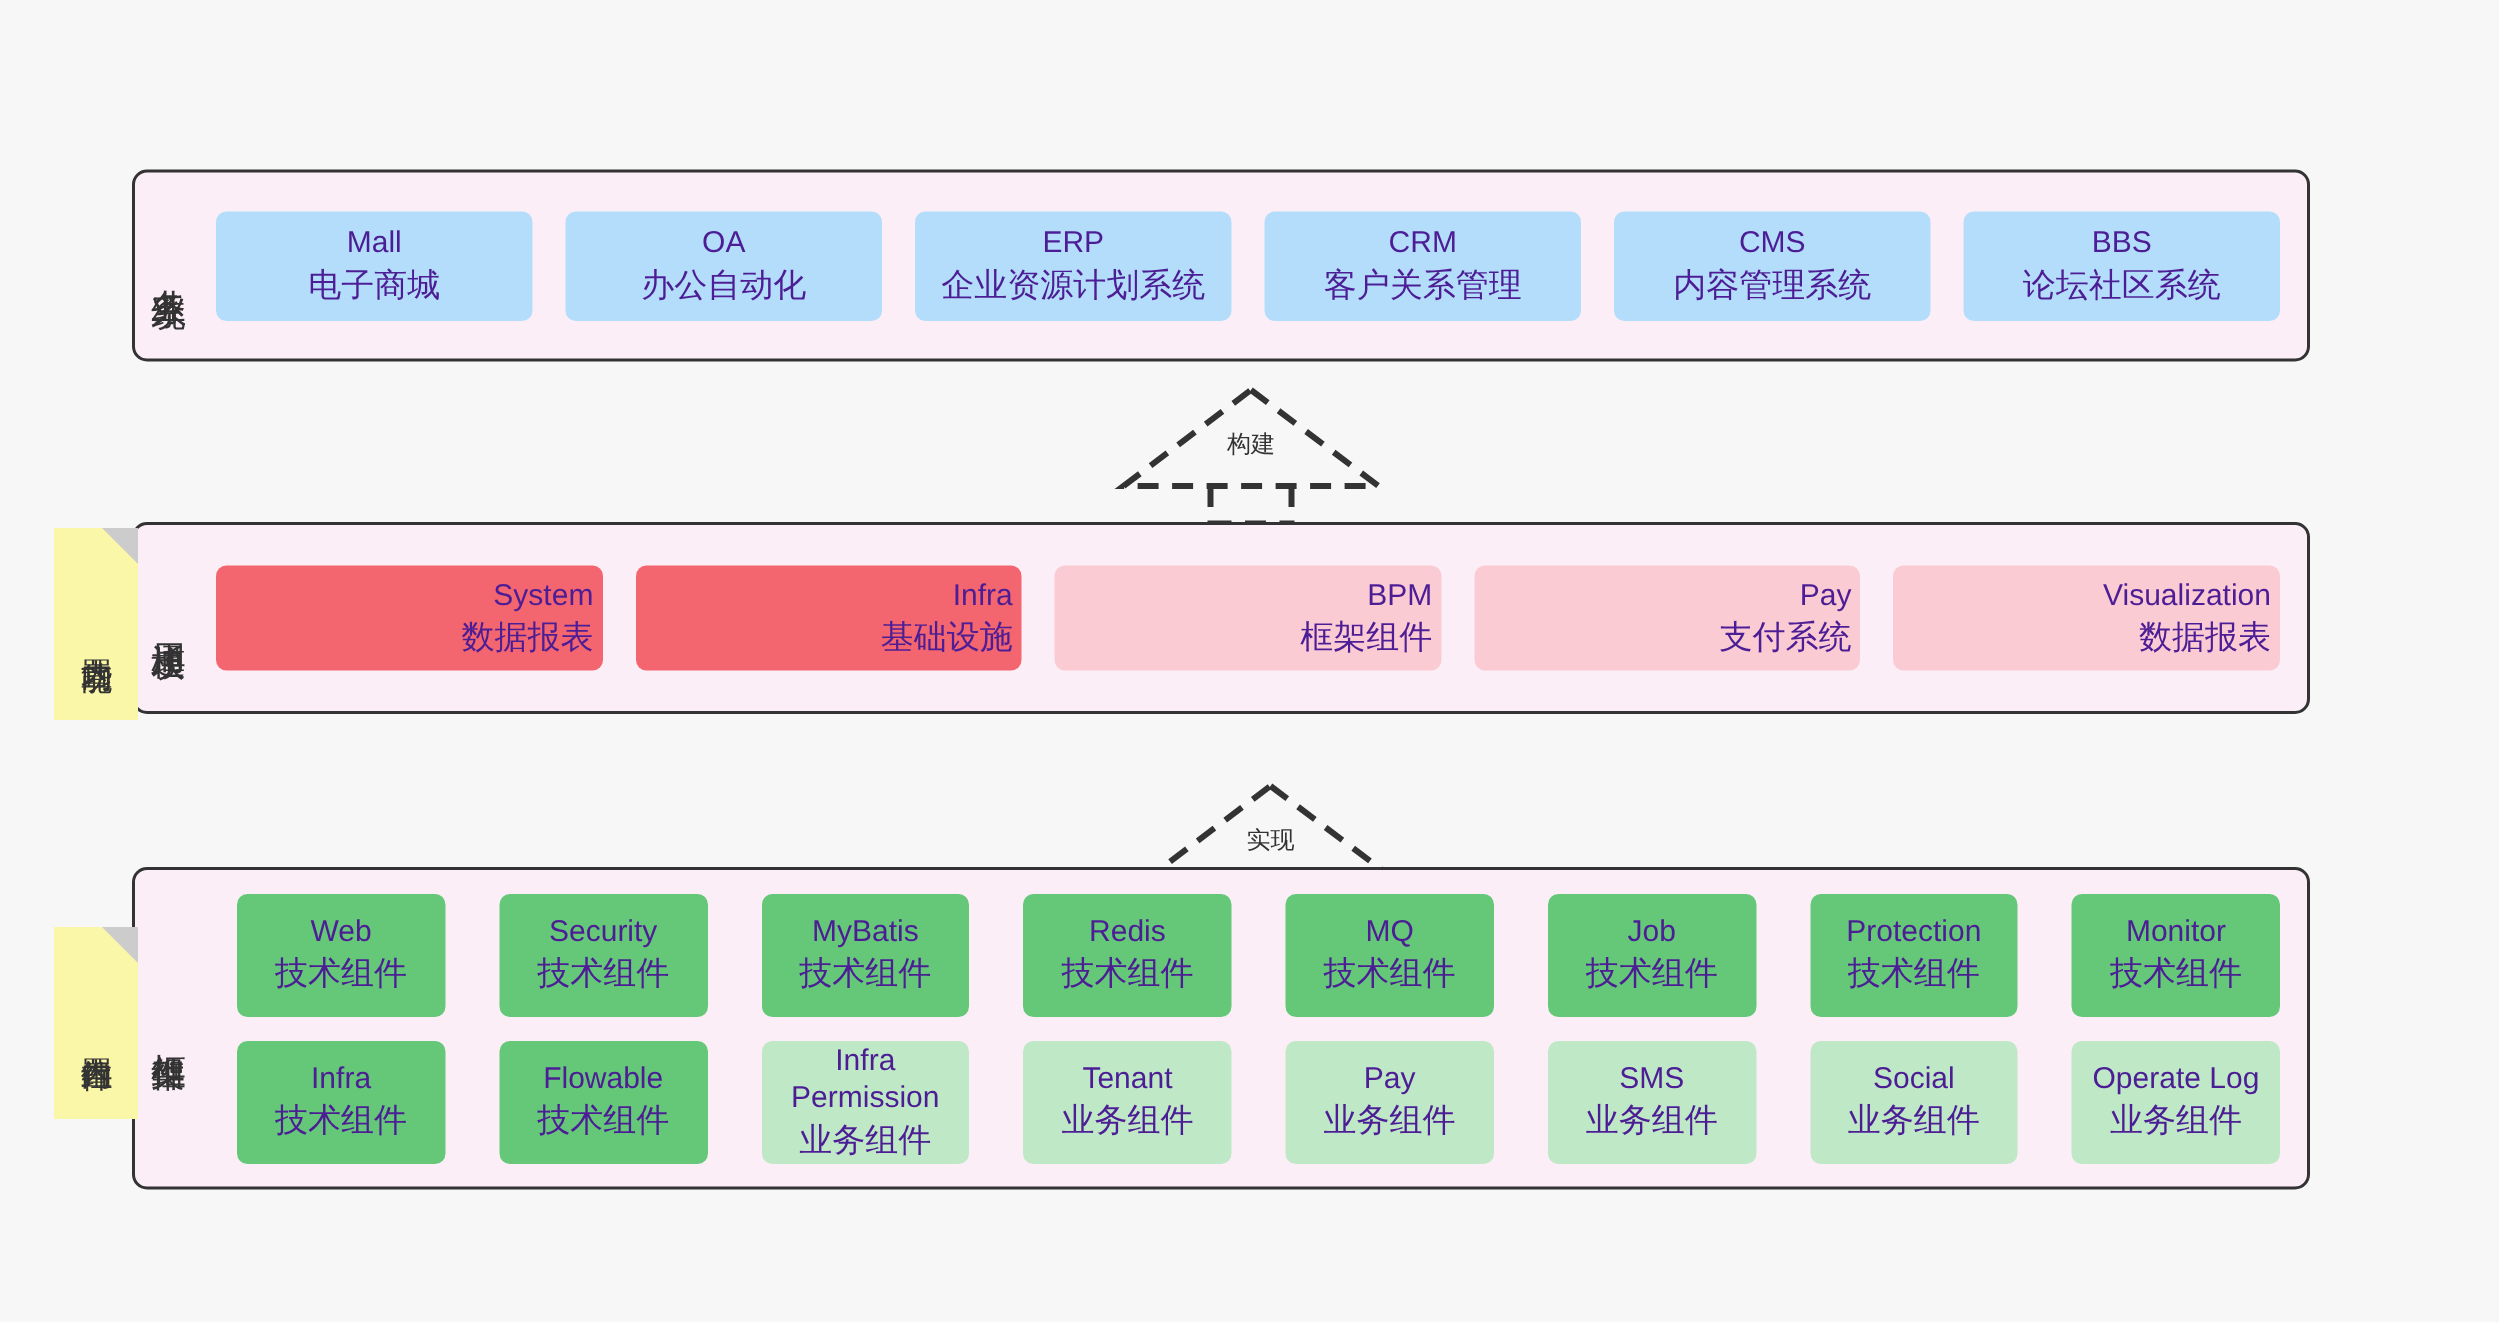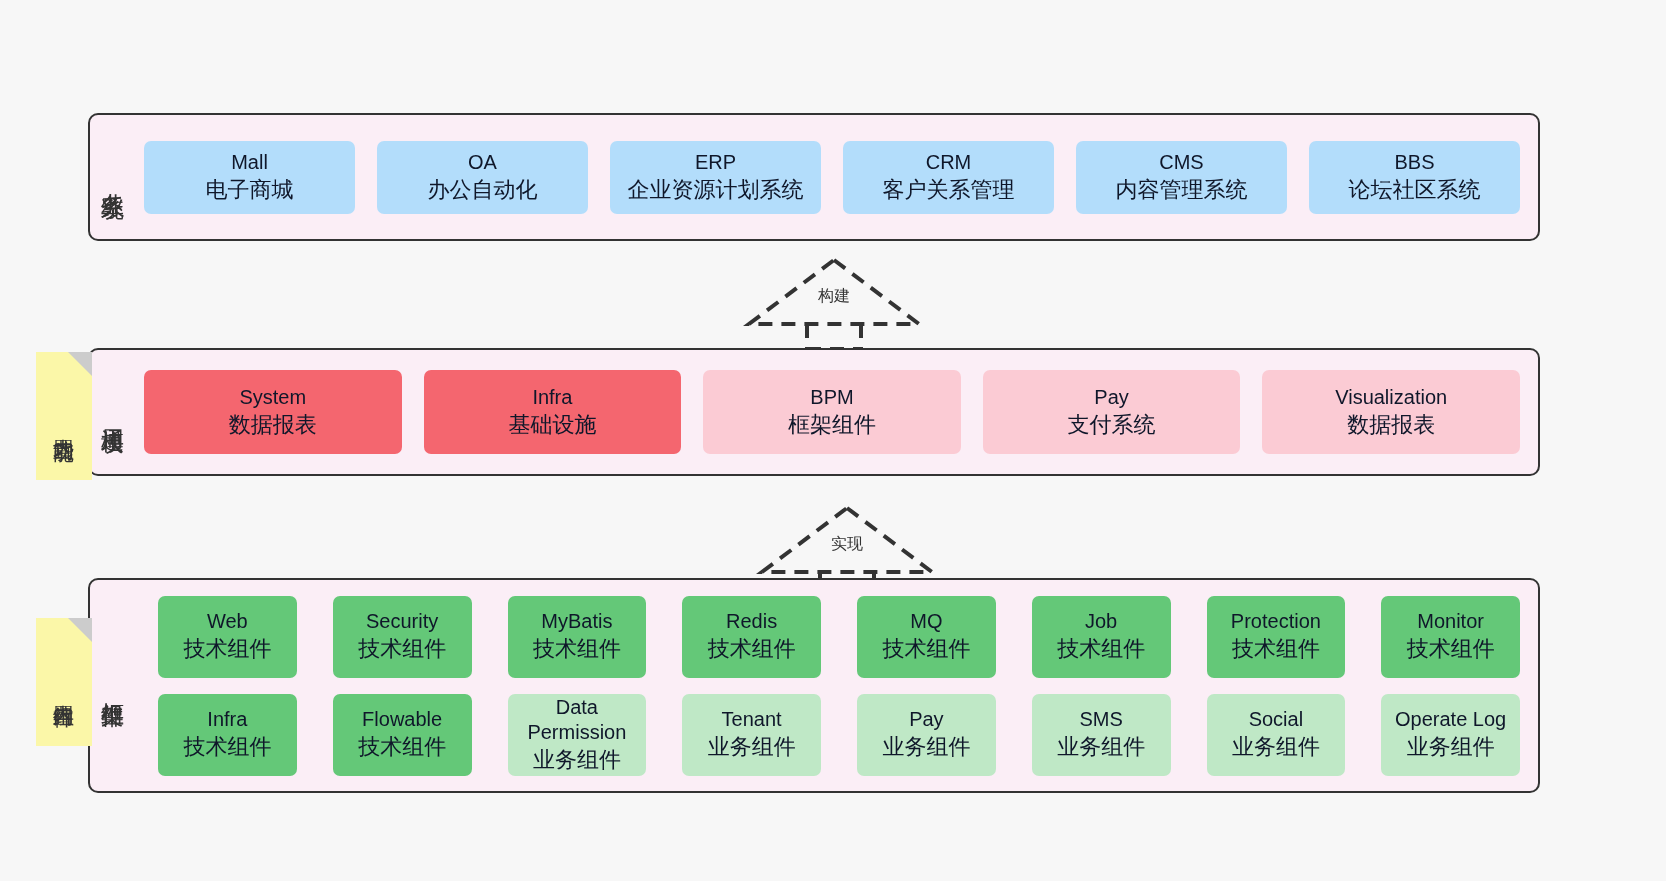--- a/index.html
+++ b/index.html
@@ -69,21 +69,21 @@
   .node {
     flex: 1 1 0;
     min-width: 0;
     box-sizing: border-box;
     border-radius: 7px;
     display: flex;
     flex-direction: column;
     align-items: center;
     justify-content: center;
     text-align: center;
-    color: #0f172a;
+    color: #4c1d95;
     padding: 4px 6px;
   }
   .node .en {
     font-size: 20px;
     line-height: 1.28;
     white-space: nowrap;
   }
   .node .en.wrap { white-space: normal; }
   .node .cn {
     font-size: 22px;
@@ -96,21 +96,21 @@
   .c-pink       { background: #fbcbd4; }
   .c-green      { background: #64c878; }
   .c-lightgreen { background: #bfe8c6; }
 
   
   #band-business { left: 88px; top: 113px; width: 1452px; height: 128px; }
   #band-business .node { height: 73px; }
 
   
   #band-modules { left: 88px; top: 348px; width: 1452px; height: 128px; }
-  #band-modules .node { height: 84px; }
+  #band-modules .node { height: 70px; align-items: flex-end; }
 
   
   #band-framework { left: 88px; top: 578px; width: 1452px; height: 215px; }
   #band-framework .node { height: 82px; margin-left: 14px; }
 
   
   .note {
     position: absolute;
     box-sizing: border-box;
     background: #fbf7a8;
@@ -149,21 +149,21 @@
     position: absolute;
     left: 0;
     right: 0;
     top: 34px;
     text-align: center;
     font-size: 16px;
     color: #333333;
     background: transparent;
   }
   #connector-build   { left: 739px; top: 252px; }
-  #connector-realize { left: 752px; top: 500px; }
+  #connector-realize { left: 752px; top: 516px; }
 </style>
 </head>
 <body>
 
 <div id="canvas">
 
   <div class="band" id="band-business">
     <div class="band-title">业务系统</div>
     <div class="band-body">
       <div class="row">
@@ -281,21 +281,21 @@
       <div class="row">
         <div class="node c-green">
           <span class="en">Infra</span>
           <span class="cn">技术组件</span>
         </div>
         <div class="node c-green">
           <span class="en">Flowable</span>
           <span class="cn">技术组件</span>
         </div>
         <div class="node c-lightgreen">
-          <span class="en wrap">Data Permission</span>
+          <span class="en wrap">Infra Permission</span>
           <span class="cn">业务组件</span>
         </div>
         <div class="node c-lightgreen">
           <span class="en">Tenant</span>
           <span class="cn">业务组件</span>
         </div>
         <div class="node c-lightgreen">
           <span class="en">Pay</span>
           <span class="cn">业务组件</span>
         </div>

